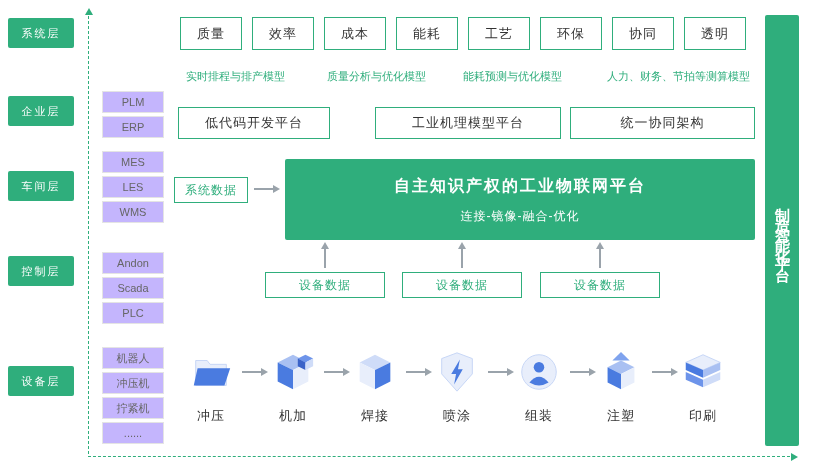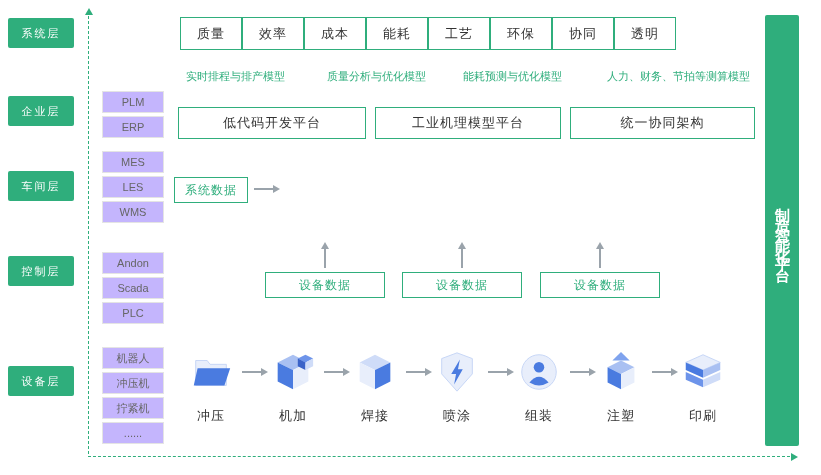--- a/index.html
+++ b/index.html
@@ -10,21 +10,21 @@
   .layer-label { position:absolute; left:8px; width:66px; height:30px; background:var(--g); color:#fff;
     font-size:11px; display:flex; align-items:center; justify-content:center; letter-spacing:2px; border-radius:2px; }
 
   .axis-v { position:absolute; left:88px; top:16px; height:438px; border-left:1px dashed var(--g); }
   .axis-v::before { content:''; position:absolute; top:-8px; left:-4.5px;
     border-left:4px solid transparent; border-right:4px solid transparent; border-bottom:7px solid var(--g); }
   .axis-h { position:absolute; left:88px; top:456px; width:702px; border-top:1px dashed var(--g); }
   .axis-h::after { content:''; position:absolute; right:-8px; top:-4.5px;
     border-top:4px solid transparent; border-bottom:4px solid transparent; border-left:7px solid var(--g); }
 
-  .cap-row { position:absolute; left:180px; top:17px; display:flex; }
+  .cap-row { position:absolute; left:180px; top:17px; display:flex; gap:10px; }
   .cap-box { width:62px; height:33px; border:1px solid var(--g); background:#fff; color:#333; font-size:13px;
     display:flex; align-items:center; justify-content:center; letter-spacing:1px; }
 
   .model-label { position:absolute; top:69px; color:var(--g); font-size:11px; white-space:nowrap; }
 
   .side-stack { position:absolute; left:102px; width:62px; }
   .side-item { height:22px; margin-bottom:3px; background:#c4b5fd; border:1px solid #e4e4e4; color:#666;
     font-size:11px; display:flex; align-items:center; justify-content:center; }
 
   .plat-box { position:absolute; top:107px; height:32px; border:1px solid var(--g); background:#fff; color:#333;
@@ -85,33 +85,37 @@
   <span class="model-label" style="left:186px">实时排程与排产模型</span>
   <span class="model-label" style="left:327px">质量分析与优化模型</span>
   <span class="model-label" style="left:463px">能耗预测与优化模型</span>
   <span class="model-label" style="left:607px">人力、财务、节拍等测算模型</span>
 
   <div class="side-stack" style="top:91px">
     <div class="side-item">PLM</div>
     <div class="side-item">ERP</div>
   </div>
 
-  <div class="plat-box" style="left:178px;width:188px">低代码开发平台</div>
+  <div class="plat-box" style="left:178px;width:152px">低代码开发平台</div>
   <div class="plat-box" style="left:375px;width:186px">工业机理模型平台</div>
   <div class="plat-box" style="left:570px;width:185px">统一协同架构</div>
 
   <div class="side-stack" style="top:151px">
     <div class="side-item">MES</div>
     <div class="side-item">LES</div>
     <div class="side-item">WMS</div>
   </div>
 
   <div class="data-box" style="left:174px;top:177px;width:74px">系统数据</div>
   <div class="h-arrow" style="left:254px;top:188px;width:20px"></div>
 
+  <div class="iot-box">
+    <div class="iot-title">自主知识产权的工业物联网平台</div>
+    <div class="iot-sub">连接-镜像-融合-优化</div>
+  </div>
 
   <div class="v-arrow" style="left:324px;top:248px;height:20px"></div>
   <div class="v-arrow" style="left:461px;top:248px;height:20px"></div>
   <div class="v-arrow" style="left:599px;top:248px;height:20px"></div>
 
   <div class="data-box" style="left:265px;top:272px;width:120px">设备数据</div>
   <div class="data-box" style="left:402px;top:272px;width:120px">设备数据</div>
   <div class="data-box" style="left:540px;top:272px;width:120px">设备数据</div>
 
   <div class="side-stack" style="top:252px">

